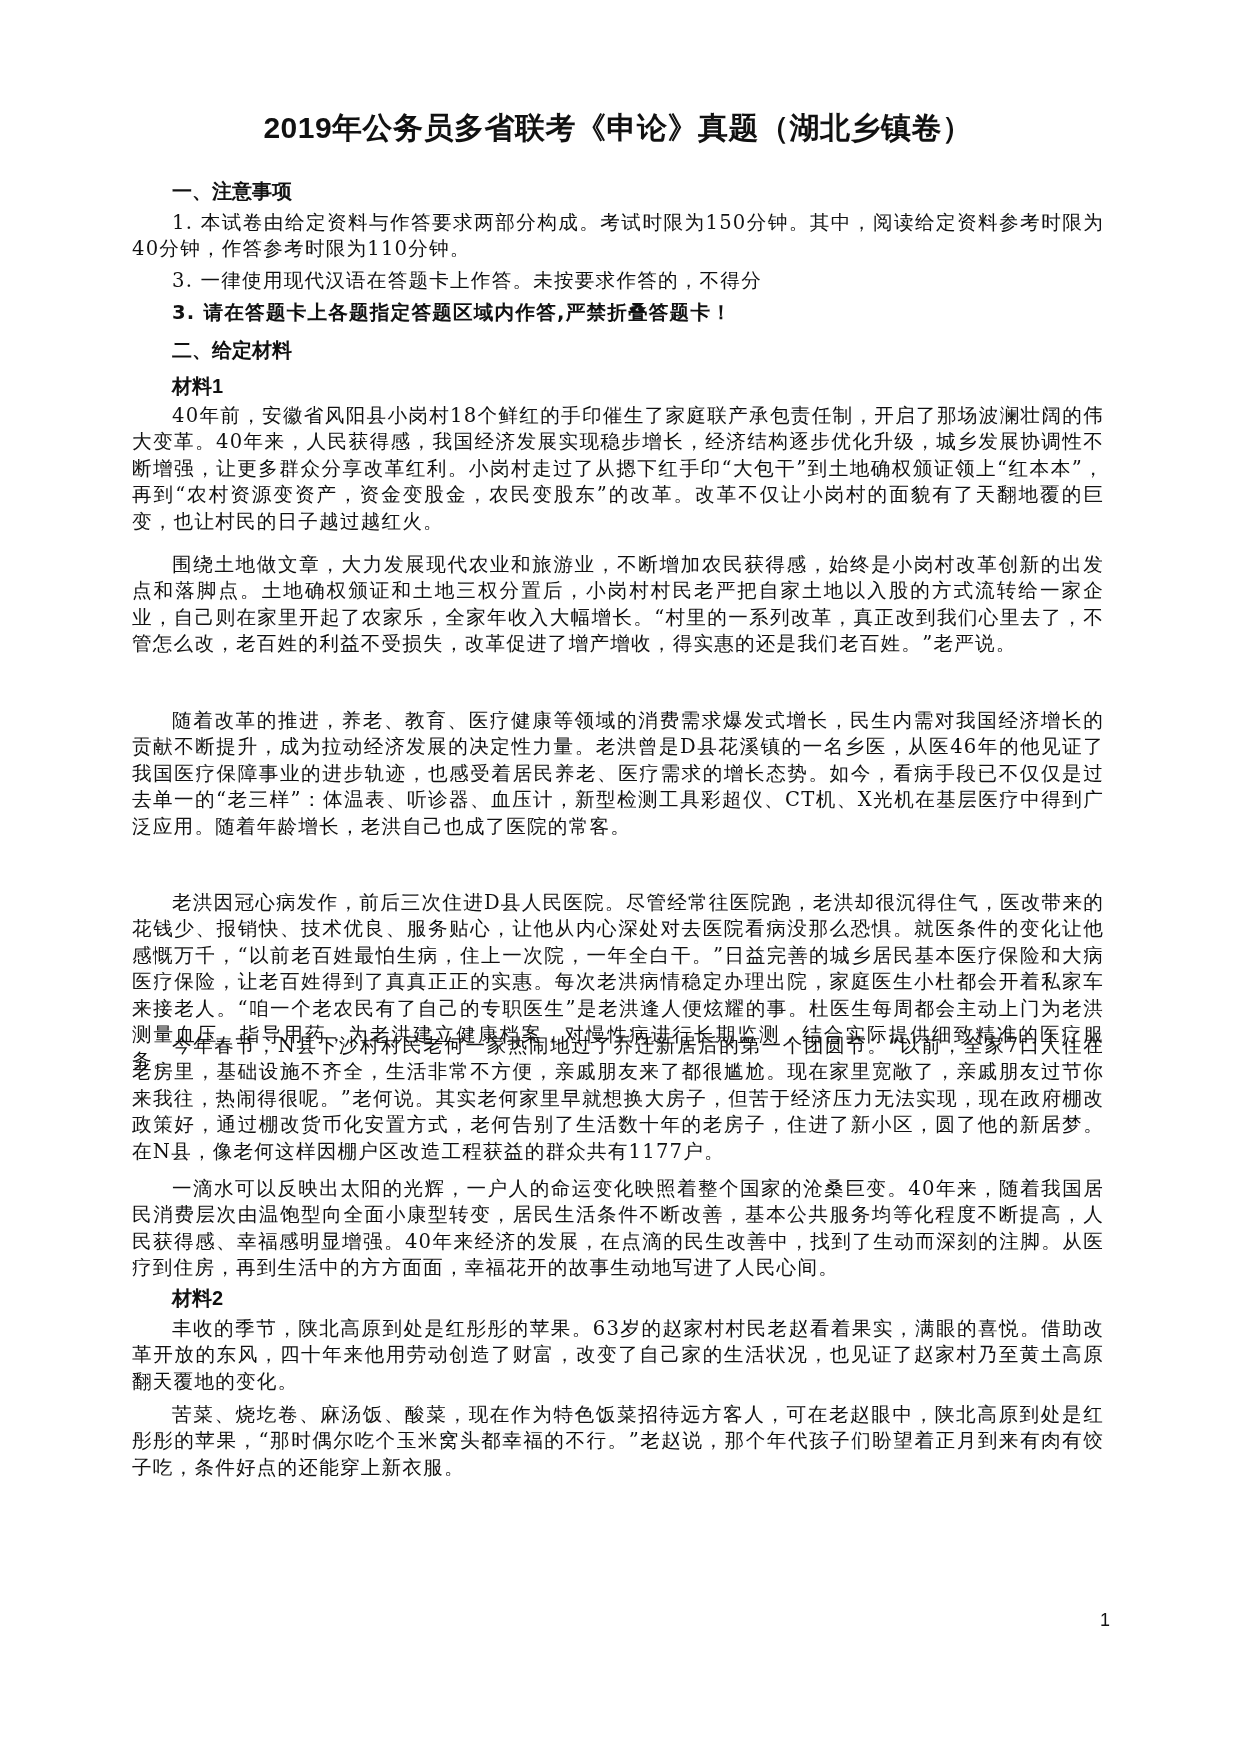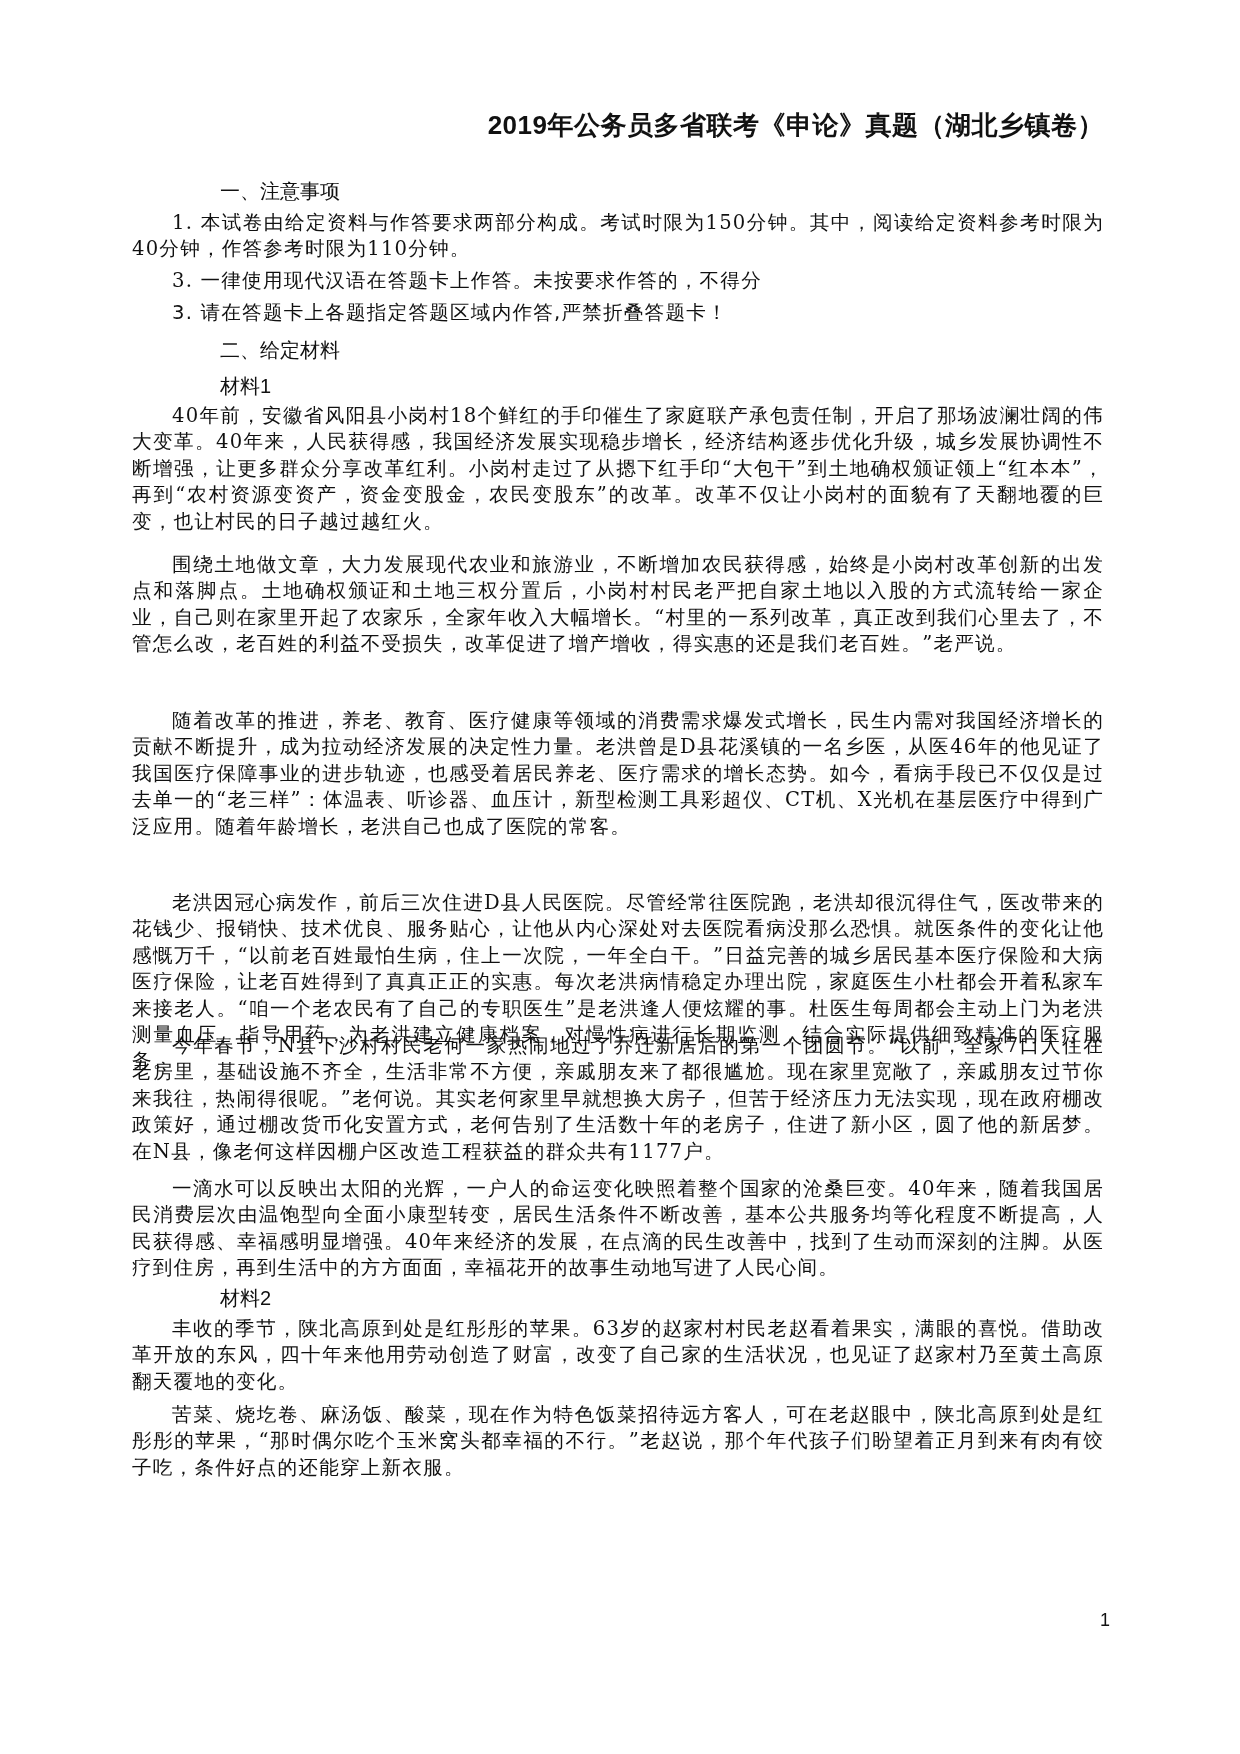--- a/index.html
+++ b/index.html
@@ -1,21 +1,21 @@
 <!DOCTYPE html>
 <html><head>
 <meta charset="utf-8">
 <style>
   html, body { margin: 0; padding: 0; background: #ffffff; }
   body { width: 1240px; height: 1754px; position: relative; overflow: hidden; color: #111; }
   .page { position: absolute; left: 132px; top: 0; width: 972px; font-family: "DejaVu Serif", "Liberation Serif", serif; }
-  .title { position: absolute; left: 0; width: 972px; top: 108px; text-align: right; font-family: "Liberation Sans", "DejaVu Sans", sans-serif; font-weight: bold; font-size: 26px; letter-spacing: 0.5px; }
-  .h { position: absolute; left: 40px; font-family: "Liberation Sans", "DejaVu Sans", sans-serif; font-weight: normal; font-size: 20px; margin-left: 48px; }
+  .title { position: absolute; left: 0; width: 972px; top: 108px; text-align: center; font-family: "Liberation Sans", "DejaVu Sans", sans-serif; font-weight: bold; font-size: 30px; letter-spacing: 0.5px; }
+  .h { position: absolute; left: 40px; font-family: "Liberation Sans", "DejaVu Sans", sans-serif; font-weight: bold; font-size: 20px; }
   .p { position: absolute; left: 0; width: 972px; font-size: 19.6px; line-height: 26.4px; text-indent: 40px; text-align: justify; letter-spacing: 1.2px; margin: 0; }
-  .p.bold { font-weight: normal; font-family: "DejaVu Sans", sans-serif; }
+  .p.bold { font-weight: bold; font-family: "DejaVu Sans", sans-serif; }
   .u { text-underline-offset: 3px; }
   .pagenum { position: absolute; left: 1100px; top: 1610px; font-family: "Liberation Sans", sans-serif; font-size: 18px; }
 </style>
 </head>
 <body>
 
 <div class="page">
   <div class="title">2019年公务员多省联考《申论》真题（湖北乡镇卷）</div>
 
   <div class="h" style="top:178px">一、注意事项</div>

